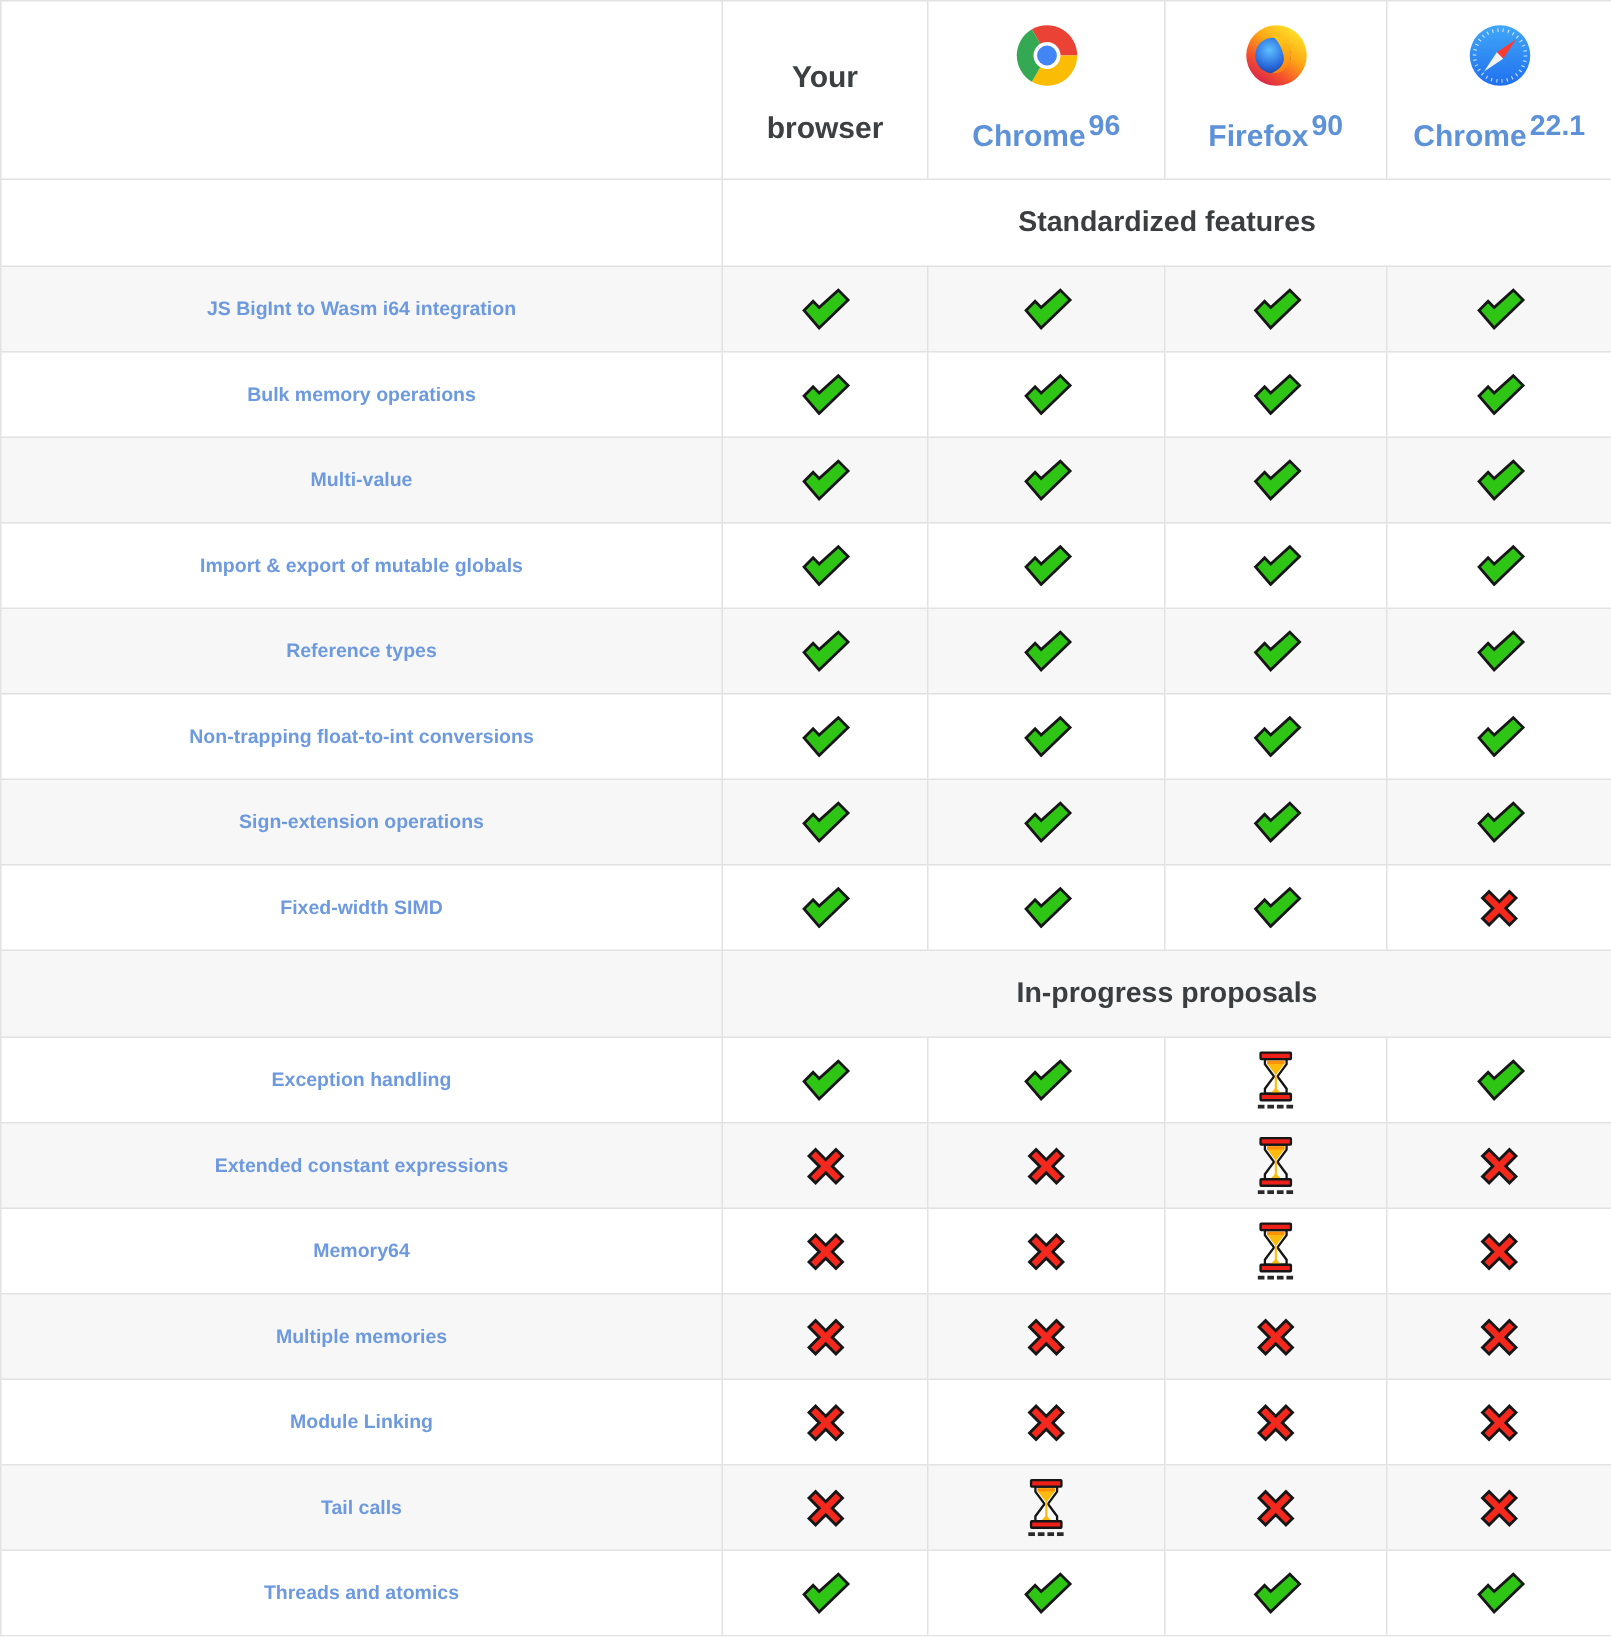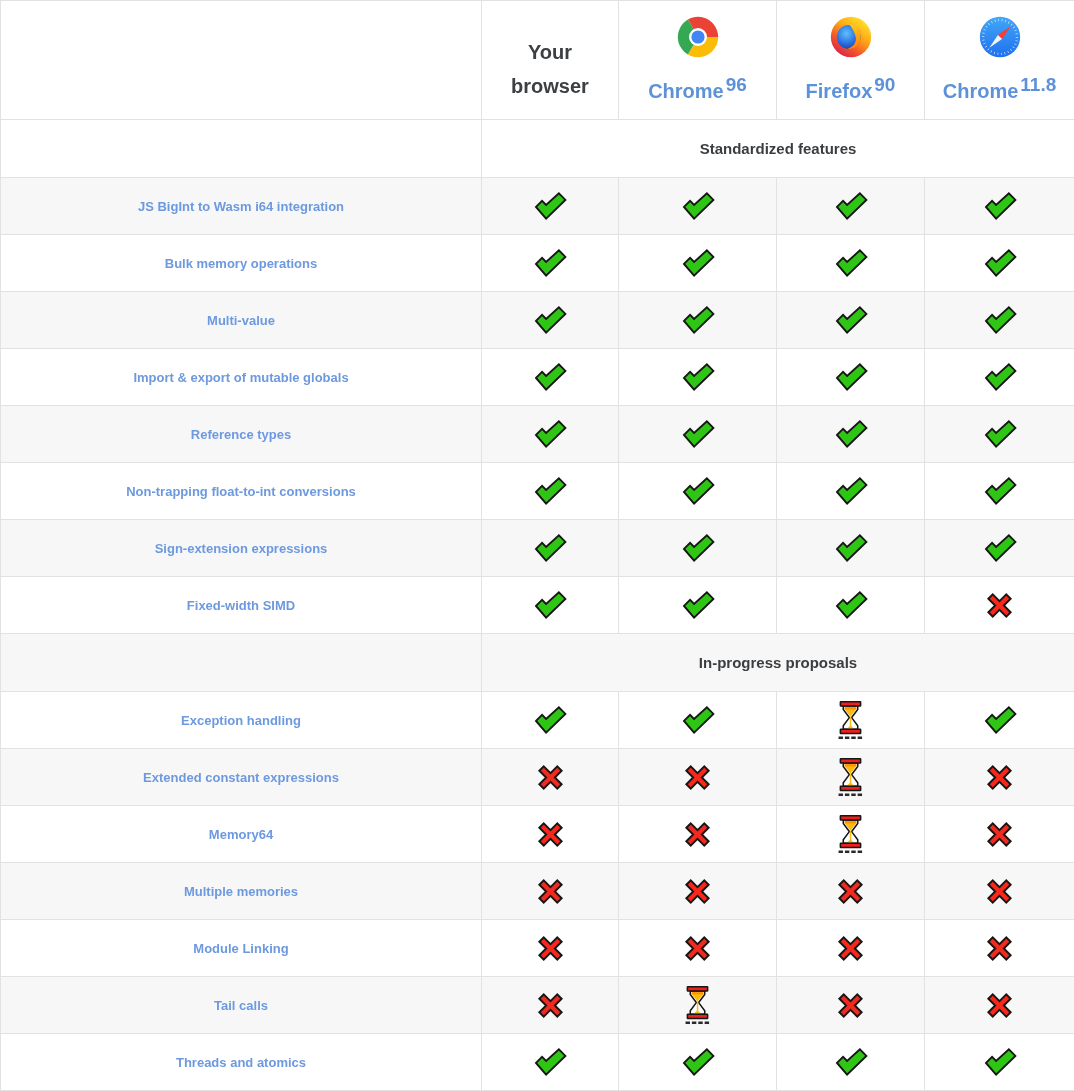--- a/index.html
+++ b/index.html
@@ -15,21 +15,21 @@
   .b-head { display:flex; flex-direction:column; align-items:center; justify-content:flex-end; padding-bottom:16px; }
   .logo { width:44px; height:44px; margin-bottom:21px; }
   .logo svg { display:block; width:44px; height:44px; }
   .b-label { font-size:20px; color:#5e92d8; white-space:nowrap; }
   .b-label .sup { font-size:19px; position:relative; top:-7px; margin-left:2px; }
 
   
   .roadmap tbody tr { height:57px; }
   .roadmap tbody tr.section-row { height:58px; }
   .roadmap tbody tr.stripe { background:#f7f7f7; }
-  .section-title { text-align:center; font-weight:700; font-size:15px; color:#3b3e41; }
+  .section-title { text-align:center; font-weight:700; font-size:19px; color:#3b3e41; }
   .feature-cell { text-align:center; vertical-align:middle; }
   .feature-cell a { font-weight:700; font-size:13px; color:#6d99df; text-decoration:none; cursor:pointer; }
   .mark-cell { text-align:center; vertical-align:middle; }
   .mark-cell .mark { display:inline-block; line-height:0; }
   .mark svg { display:inline-block; vertical-align:middle; }
 </style>
 </head>
 <body>
 
 <div class="page">
@@ -103,21 +103,21 @@
         <stop offset="0" stop-color="#41a7f8"></stop>
         <stop offset="1" stop-color="#1f70ee"></stop>
       </linearGradient>
     </defs>
     <circle cx="24" cy="24" r="22" fill="url(#safBody)"></circle>
     <circle cx="24" cy="24" r="18.5" fill="none" stroke="#ffffff" stroke-opacity="0.75" stroke-width="2.6" stroke-dasharray="0.8,3.05"></circle>
     <polygon points="35.6,12.4 26.3,26.3 21.7,21.7" fill="#ff3b30"></polygon>
     <polygon points="12.4,35.6 21.7,21.7 26.3,26.3" fill="#f2f2f2"></polygon>
   </svg>
               </div>
-              <div class="b-label"><span>Chrome</span><span class="sup">11.8</span></div>
+              <div class="b-label"><span>Chrome</span><span class="sup">22.1</span></div>
             </div>
           </th>
         </tr>
     </thead>
     <tbody>
 
     <tr class="section-row">
           <td></td>
           <td colspan="4" class="section-title">Standardized features</td>
         </tr>
@@ -205,21 +205,21 @@
     <path d="M3,16 L9.5,9.5 L13.8,13.9 L27.5,1.5 L34.5,8.5 L13.8,28.5 Z" fill="#2ec514" stroke="#161616" stroke-width="2" stroke-linejoin="miter"></path>
   </svg></span></td>
           <td class="mark-cell"><span class="mark"><svg width="34" height="28" viewBox="0 0 36 30" aria-hidden="true">
     <path d="M3,16 L9.5,9.5 L13.8,13.9 L27.5,1.5 L34.5,8.5 L13.8,28.5 Z" fill="#2ec514" stroke="#161616" stroke-width="2" stroke-linejoin="miter"></path>
   </svg></span></td>
           <td class="mark-cell"><span class="mark"><svg width="34" height="28" viewBox="0 0 36 30" aria-hidden="true">
     <path d="M3,16 L9.5,9.5 L13.8,13.9 L27.5,1.5 L34.5,8.5 L13.8,28.5 Z" fill="#2ec514" stroke="#161616" stroke-width="2" stroke-linejoin="miter"></path>
   </svg></span></td>
         </tr>
         <tr class="stripe">
-          <td class="feature-cell"><a>Sign-extension expressions</a></td>
+          <td class="feature-cell"><a>Sign-extension operations</a></td>
           <td class="mark-cell"><span class="mark"><svg width="34" height="28" viewBox="0 0 36 30" aria-hidden="true">
     <path d="M3,16 L9.5,9.5 L13.8,13.9 L27.5,1.5 L34.5,8.5 L13.8,28.5 Z" fill="#2ec514" stroke="#161616" stroke-width="2" stroke-linejoin="miter"></path>
   </svg></span></td>
           <td class="mark-cell"><span class="mark"><svg width="34" height="28" viewBox="0 0 36 30" aria-hidden="true">
     <path d="M3,16 L9.5,9.5 L13.8,13.9 L27.5,1.5 L34.5,8.5 L13.8,28.5 Z" fill="#2ec514" stroke="#161616" stroke-width="2" stroke-linejoin="miter"></path>
   </svg></span></td>
           <td class="mark-cell"><span class="mark"><svg width="34" height="28" viewBox="0 0 36 30" aria-hidden="true">
     <path d="M3,16 L9.5,9.5 L13.8,13.9 L27.5,1.5 L34.5,8.5 L13.8,28.5 Z" fill="#2ec514" stroke="#161616" stroke-width="2" stroke-linejoin="miter"></path>
   </svg></span></td>
           <td class="mark-cell"><span class="mark"><svg width="34" height="28" viewBox="0 0 36 30" aria-hidden="true">

